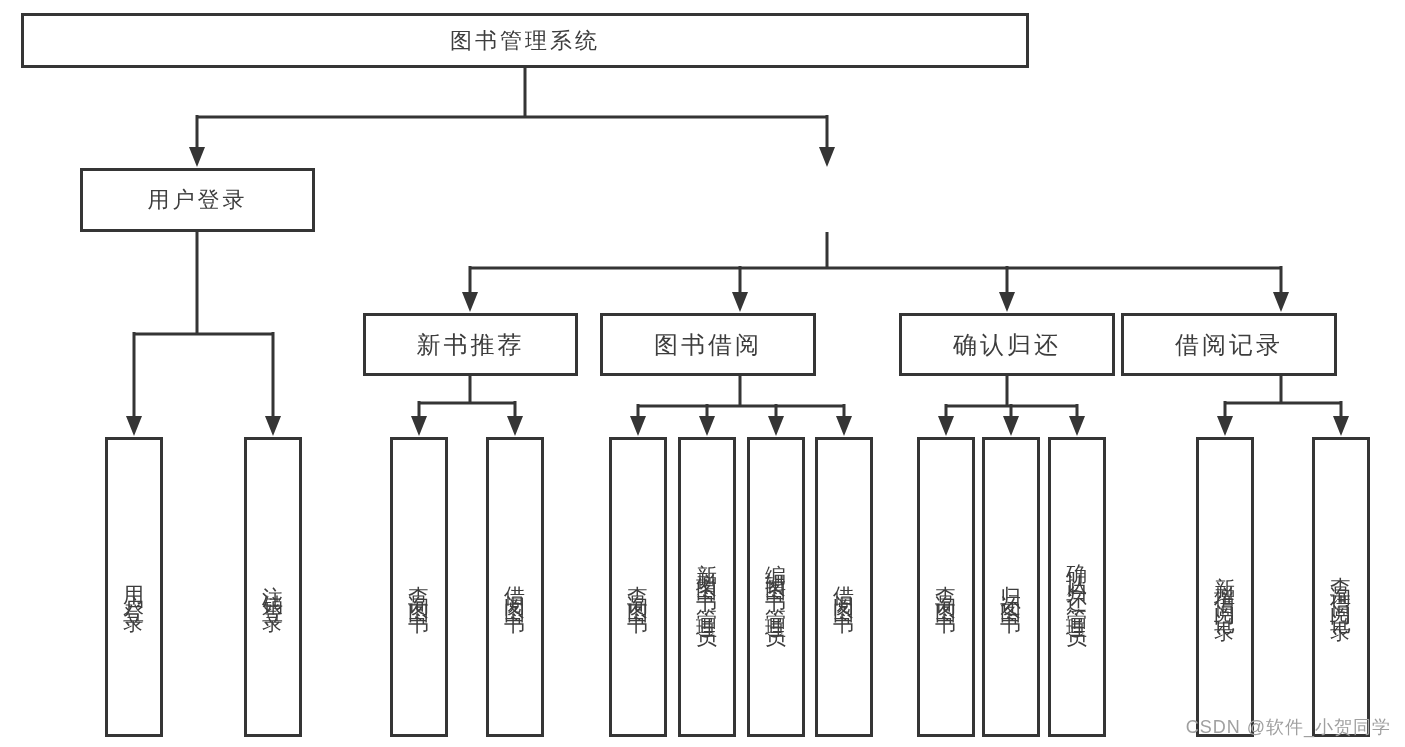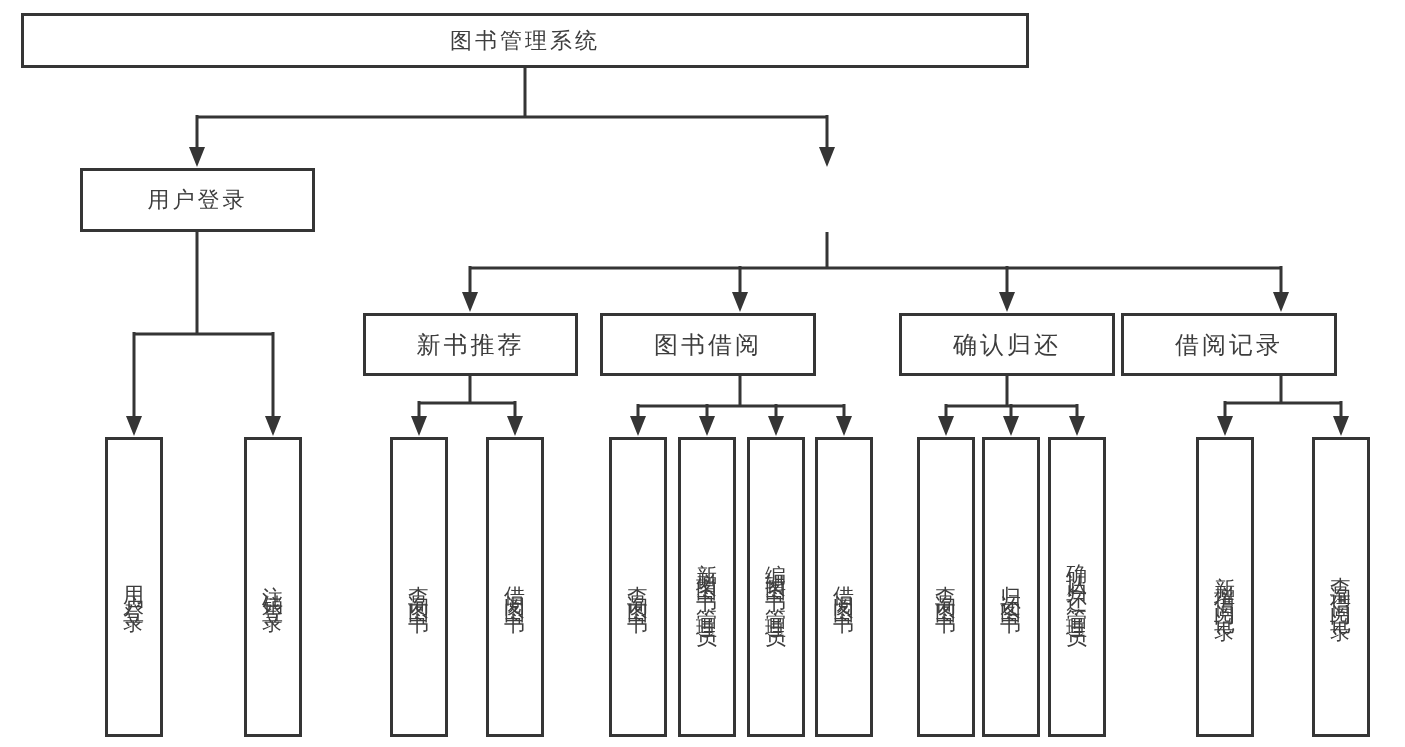--- a/index.html
+++ b/index.html
@@ -162,13 +162,14 @@
     <span>确认归还（管理员）</span>
   </div>
 
   <div class="node vbox" style="left:1196px">
     <span>新增借阅记录</span>
   </div>
   <div class="node vbox" style="left:1312px">
     <span>查询借阅记录</span>
   </div>
 
+  <div class="watermark">CSDN @软件_小贺同学</div>
 </div>
 
 </body></html>

